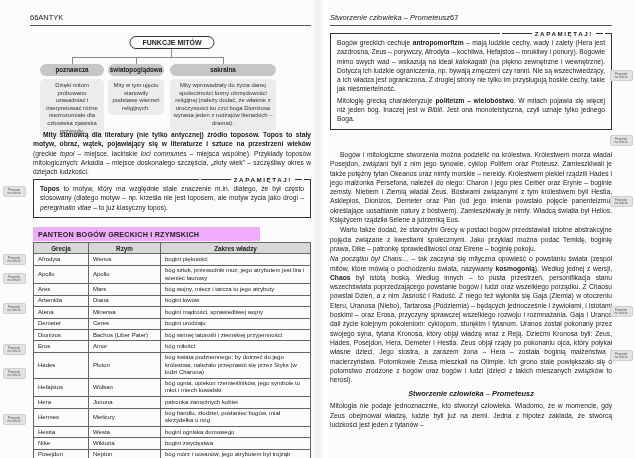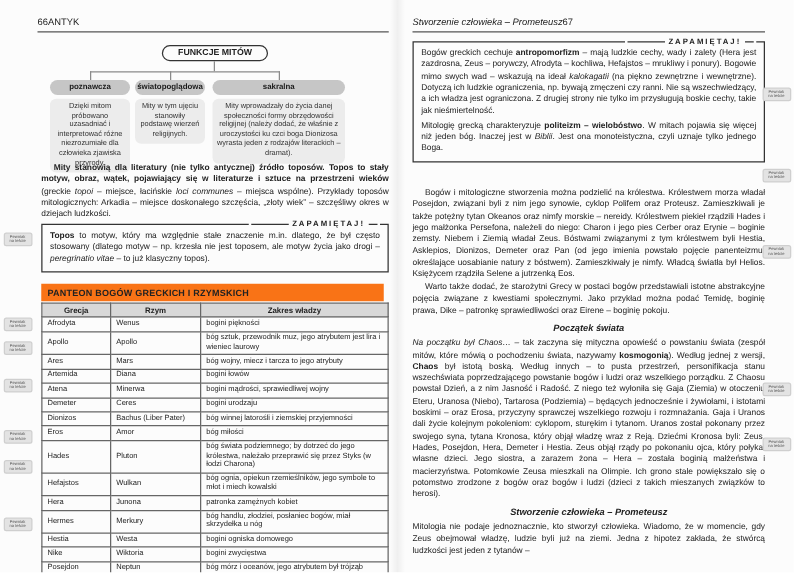--- a/index.html
+++ b/index.html
@@ -39,21 +39,21 @@
   .zbox{border:1px solid #333;padding:4px 6px 5px;position:absolute;background:#fcfcfc}
   .zbox.l{left:33px;top:179px;width:278px}
   .zbox.r{left:330px;top:33px;width:282px}
   .zlabel{position:absolute;top:-4.5px;right:6px;display:flex;align-items:center;gap:3px;
           background:#fcfcfc;padding:0 2px;font-weight:bold;font-size:6.2px;letter-spacing:1.6px;white-space:nowrap}
   .zlabel::before{content:"";width:30px;height:0;border-top:1px solid #333}
   .zlabel::after{content:"";width:7px;height:0;border-top:1px solid #333}
   .zbox .para + .para{margin-top:2px}
 
   
-  .tbar{position:absolute;left:33px;top:227px;width:274px;background:#f97316;
+  .tbar{position:absolute;left:33px;top:227px;width:227px;background:#f0abfc;
         font-weight:bold;font-size:7.2px;padding:2.5px 5px;letter-spacing:.2px}
   table.pantheon{position:absolute;left:33px;top:242px;width:278px;border-collapse:collapse;
         font-size:6px;line-height:7.2px}
   .pantheon th,.pantheon td{border:.8px solid #666;padding:1.6px 4px;text-align:left;vertical-align:middle}
   .pantheon th{background:#d8d8d8;text-align:center;font-size:6.3px}
   .pantheon .c0{width:55px}.pantheon .c1{width:72px}
 
   
   .rcol{position:absolute;left:330px;top:150px;width:282px}
   .rcol .para + .para{margin-top:1px}
@@ -197,21 +197,20 @@
 
   <div class="zbox r">
     <div class="zlabel">ZAPAMIĘTAJ!</div>
     <p class="para"><span>Bogów greckich cechuje </span><span class="seg-b">antropomorfizm</span><span> – mają ludzkie cechy, wady i zalety (Hera jest zazdrosna, Zeus – porywczy, Afrodyta – kochliwa, Hefajstos – mrukliwy i ponury). Bogowie mimo swych wad – wskazują na ideał </span><span class="seg-i">kalokagatii</span><span> (na piękno zewnętrzne i wewnętrzne). Dotyczą ich ludzkie ograniczenia, np. bywają zmęczeni czy ranni. Nie są wszechwiedzący, a ich władza jest ograniczona. Z drugiej strony nie tylko im przysługują boskie cechy, takie jak nieśmiertelność.</span></p>
     <p class="para"><span>Mitologię grecką charakteryzuje </span><span class="seg-b">politeizm – wielobóstwo</span><span>. W mitach pojawia się więcej niż jeden bóg. Inaczej jest w </span><span class="seg-i">Biblii</span><span>. Jest ona monoteistyczna, czyli uznaje tylko jednego Boga.</span></p>
   </div>
 
   <div class="rcol">
     <p class="para indent"><span>Bogów i mitologiczne stworzenia można podzielić na królestwa. Królestwem morza władał Posejdon, związani byli z nim jego synowie, cyklop Polifem oraz Proteusz. Zamieszkiwali je także potężny tytan Okeanos oraz nimfy morskie – nereidy. Królestwem piekieł rządzili Hades i jego małżonka Persefona, należeli do niego: Charon i jego pies Cerber oraz Erynie – boginie zemsty. Niebem i Ziemią władał Zeus. Bóstwami związanymi z tym królestwem byli Hestia, Asklepios, Dionizos, Demeter oraz Pan (od jego imienia powstało pojęcie panenteizmu, określające uosabianie natury z bóstwem). Zamieszkiwały je nimfy. Władcą światła był Helios. Księżycem rządziła Selene a jutrzenką Eos.</span></p>
     <p class="para indent"><span>Warto także dodać, że starożytni Grecy w postaci bogów przedstawiali istotne abstrakcyjne pojęcia związane z kwestiami społecznymi. Jako przykład można podać Temidę, boginię prawa, Dike – patronkę sprawiedliwości oraz Eirene – boginię pokoju.</span></p>
-    <div class="subhead">Początek świata</div>
     <p class="para"><span class="seg-i">Na początku był Chaos…</span><span> – tak zaczyna się mityczna opowieść o powstaniu świata (zespół mitów, które mówią o pochodzeniu świata, nazywamy </span><span class="seg-b">kosmogonią</span><span>). Według jednej z wersji, </span><span class="seg-b">Chaos</span><span> był istotą boską. Według innych – to pusta przestrzeń, personifikacja stanu wszechświata poprzedzającego powstanie bogów i ludzi oraz wszelkiego porządku. Z Chaosu powstał Dzień, a z nim Jasność i Radość. Z niego też wyłoniła się Gaja (Ziemia) w otoczeniu Eteru, Uranosa (Niebo), Tartarosa (Podziemia) – będących jednocześnie i żywiołami, i istotami boskimi – oraz Erosa, przyczyny sprawczej wszelkiego rozwoju i rozmnażania. Gaja i Uranos dali życie kolejnym pokoleniom: cyklopom, sturękim i tytanom. Uranos został pokonany przez swojego syna, tytana Kronosa, który objął władzę wraz z Reją. Dziećmi Kronosa byli: Zeus, Hades, Posejdon, Hera, Demeter i Hestia. Zeus objął rządy po pokonaniu ojca, który połykał własne dzieci. Jego siostra, a zarazem żona – Hera – została boginią małżeństwa i macierzyństwa. Potomkowie Zeusa mieszkali na Olimpie. Ich grono stale powiększało się o potomstwo zrodzone z bogów oraz bogów i ludzi (dzieci z takich mieszanych związków to herosi).</span></p>
     <div class="subhead">Stworzenie człowieka – Prometeusz</div>
     <p class="para"><span>Mitologia nie podaje jednoznacznie, kto stworzył człowieka. Wiadomo, że w momencie, gdy Zeus obejmował władzę, ludzie byli już na ziemi. Jedna z hipotez zakłada, że stwórcą ludzkości jest jeden z tytanów – </span></p>
 
   </div>
 
   <div class="mtab lft" style="top:186px">
       <span class="tx">
         <span>Pewniak</span>
         <span>na teście</span>

